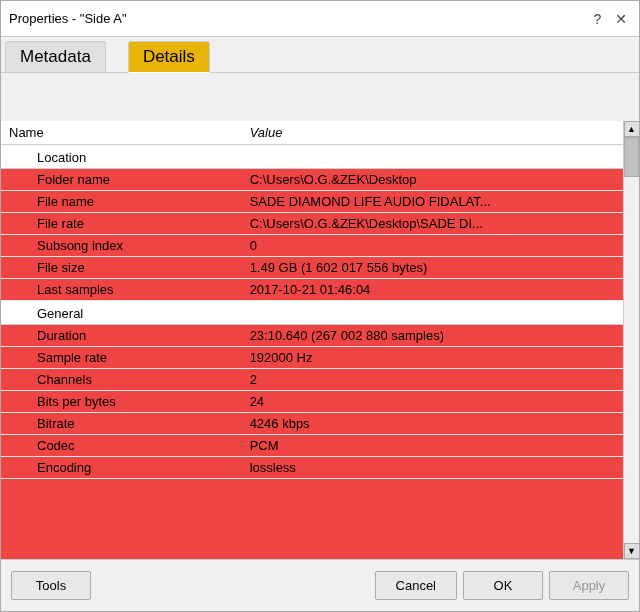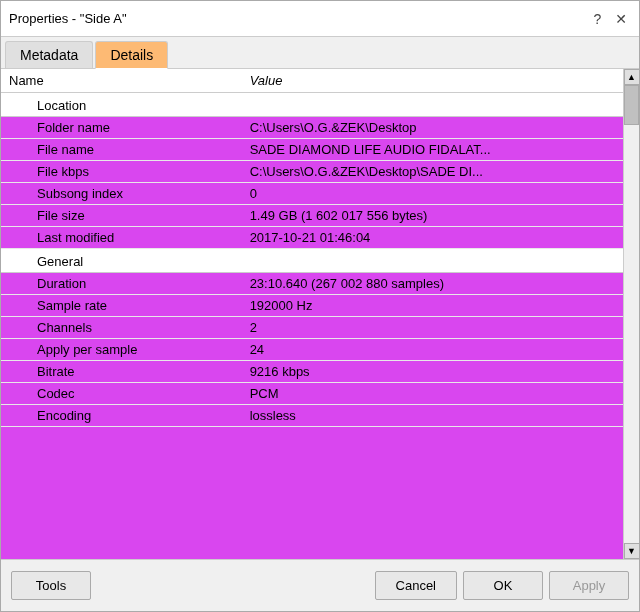--- a/index.html
+++ b/index.html
@@ -68,36 +68,38 @@
     }
 
     .tab {
       padding: 5px 14px;
       border: 1px solid #ccc;
       border-bottom: none;
       cursor: pointer;
       background: #e0e0e0;
       margin-right: 2px;
       border-radius: 3px 3px 0 0;
-      font-size: 14px;
+      font-size: 17px;
       color: #000;
     }
 
     .tab.active {
-      background: #fdba74;
+      background: #eab308;
       border-bottom: 1px solid #fff;
       margin-bottom: -1px;
       z-index: 1;
+      margin-left: 20px;
     }
 
     .content-area {
       flex: 1;
-      background: #d946ef;
+      background: #ef4444;
       display: flex;
       overflow: hidden;
+      margin-top: 48px;
     }
 
     .table-container {
       flex: 1;
       overflow-y: auto;
       overflow-x: hidden;
     }
 
     table {
       width: 100%;
@@ -247,57 +249,57 @@
             </tr>
             <tr>
               <td>Folder name</td>
               <td>C:\Users\O.G.&amp;ZEK\Desktop</td>
             </tr>
             <tr>
               <td>File name</td>
               <td>SADE DIAMOND LIFE AUDIO FIDALAT...</td>
             </tr>
             <tr>
-              <td>File kbps</td>
+              <td>File rate</td>
               <td>C:\Users\O.G.&amp;ZEK\Desktop\SADE DI...</td>
             </tr>
             <tr>
               <td>Subsong index</td>
               <td>0</td>
             </tr>
             <tr>
               <td>File size</td>
               <td>1.49 GB (1 602 017 556 bytes)</td>
             </tr>
             <tr>
-              <td>Last modified</td>
+              <td>Last samples</td>
               <td>2017-10-21 01:46:04</td>
             </tr>
             <tr class="section-header">
               <td colspan="2">General</td>
             </tr>
             <tr>
               <td>Duration</td>
               <td>23:10.640 (267 002 880 samples)</td>
             </tr>
             <tr>
               <td>Sample rate</td>
               <td>192000 Hz</td>
             </tr>
             <tr>
               <td>Channels</td>
               <td>2</td>
             </tr>
             <tr>
-              <td>Apply per sample</td>
+              <td>Bits per bytes</td>
               <td>24</td>
             </tr>
             <tr>
               <td>Bitrate</td>
-              <td>9216 kbps</td>
+              <td>4246 kbps</td>
             </tr>
             <tr>
               <td>Codec</td>
               <td>PCM</td>
             </tr>
             <tr>
               <td>Encoding</td>
               <td>lossless</td>
             </tr>
           </tbody>

